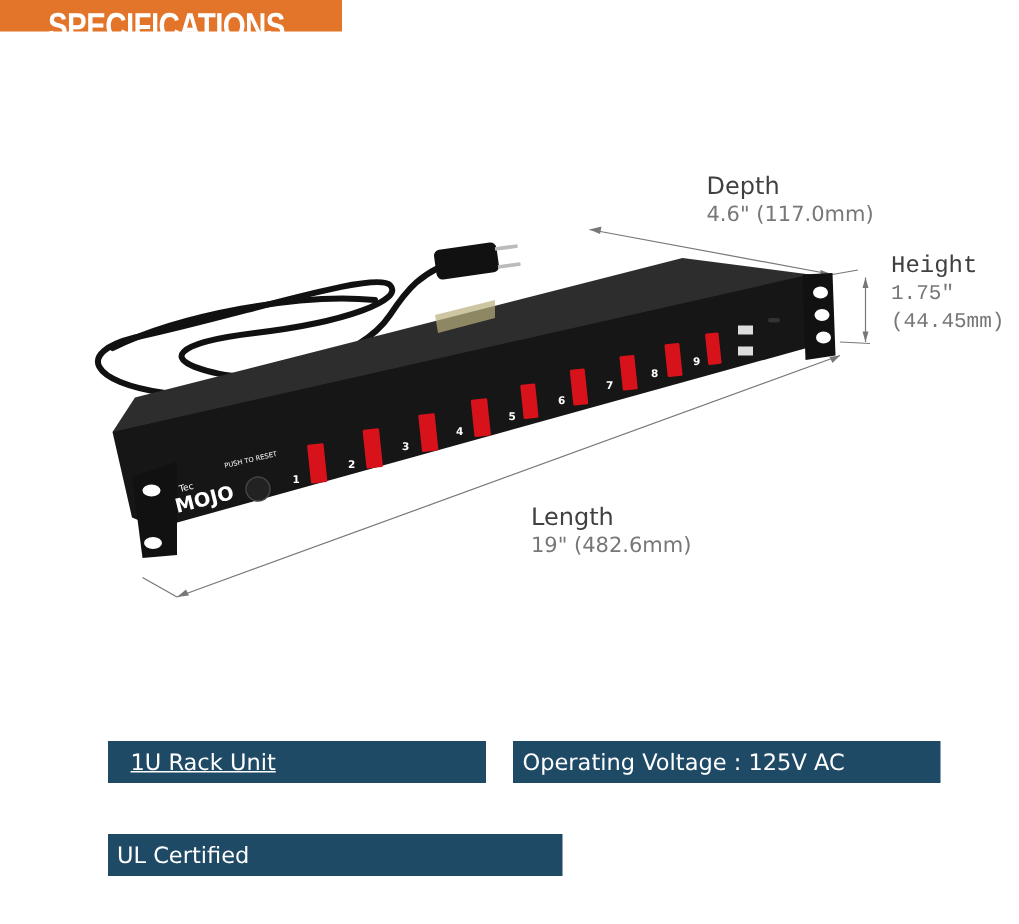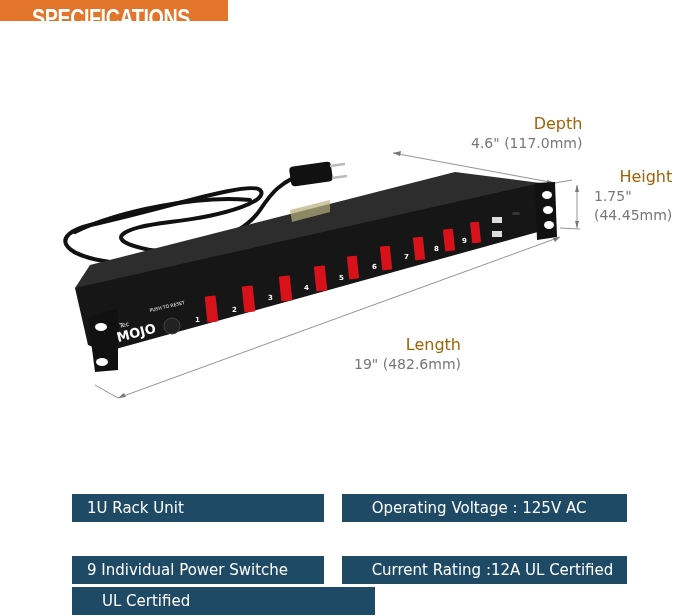--- a/index.html
+++ b/index.html
@@ -1,27 +1,27 @@
 <!DOCTYPE html>
 <html><head>
 <meta charset="utf-8">
 <style>
   html,body{margin:0;padding:0;background:#fff;}
   body{width:679px;height:616px;position:relative;overflow:hidden;font-family:"DejaVu Sans","Liberation Sans",sans-serif;}
   .banner{position:absolute;left:0;top:0;width:228px;height:21px;background:#e2752a;}
   .banner span{position:absolute;left:32px;top:4px;color:#fff;font-family:"Liberation Sans",sans-serif;font-weight:bold;font-size:24px;letter-spacing:-0.5px;transform:scaleX(0.82);transform-origin:left;}
   .dim{position:absolute;color:#555;}
-  .dim .lbl{font-size:16px;color:#a16207;line-height:20px;text-align:right;}
+  .dim .lbl{font-size:16px;color:#404040;line-height:20px;}
   .dim .val{font-size:14px;color:#777;line-height:19px;}
   .product{position:absolute;left:0;top:60px;width:679px;height:350px;}
   .spec-table{position:absolute;left:72px;top:494px;width:555px;}
   .spec-row{display:flex;height:28px;margin-bottom:3px;}
   .cell{background:#1f4a66;color:#fff;font-size:15px;line-height:28px;padding-left:15px;box-sizing:border-box;white-space:nowrap;overflow:hidden;}
-  .cell.l{width:268px;margin-right:18px;}
-  .cell.r{width:303px;padding-left:30px;}
+  .cell.l{width:268px;margin-right:18px;text-decoration:underline;}
+  .cell.r{width:303px;padding-left:6px;}
 </style>
 </head>
 <body>
 
 <div class="banner">
   <span>SPECIFICATIONS</span>
 </div>
 
 <svg class="product" viewBox="0 60 679 350" width="679" height="350">
 
@@ -97,37 +97,33 @@
 
   <rect x="492" y="217" width="10" height="6" fill="#ddd"></rect>
   <rect x="492" y="231" width="10" height="6" fill="#ddd"></rect>
   <rect x="512" y="212" width="8" height="3" rx="1.5" fill="#333"></rect>
 </svg>
 
 <div class="dim" style="left:471px;top:114px;">
   <div class="lbl">Depth</div>
   <div class="val">4.6" (117.0mm)</div>
 </div>
-<div class="dim" style="left:594px;top:167px;">
+<div class="dim" style="left:594px;top:167px;font-family:Liberation Mono, monospace;">
   <div class="lbl">Height</div>
   <div class="val">1.75"</div>
   <div class="val">(44.45mm)</div>
 </div>
 <div class="dim" style="left:330px;top:335px;margin-left:24px;">
   <div class="lbl">Length</div>
   <div class="val">19" (482.6mm)</div>
 </div>
 
 <div class="spec-table">
   <div class="spec-row">
     <div class="cell l">1U Rack Unit</div>
     <div class="cell r">Operating Voltage : 125V AC</div>
   </div>
   <div class="spec-row">
   </div>
   <div class="spec-row">
-    <div class="cell l">9 Individual Power Switche</div>
-    <div class="cell r">Current Rating :12A UL Certified</div>
-  </div>
-  <div class="spec-row">
     <div class="cell r">UL Certified</div>
   </div>
 </div>
 
 </body></html>

